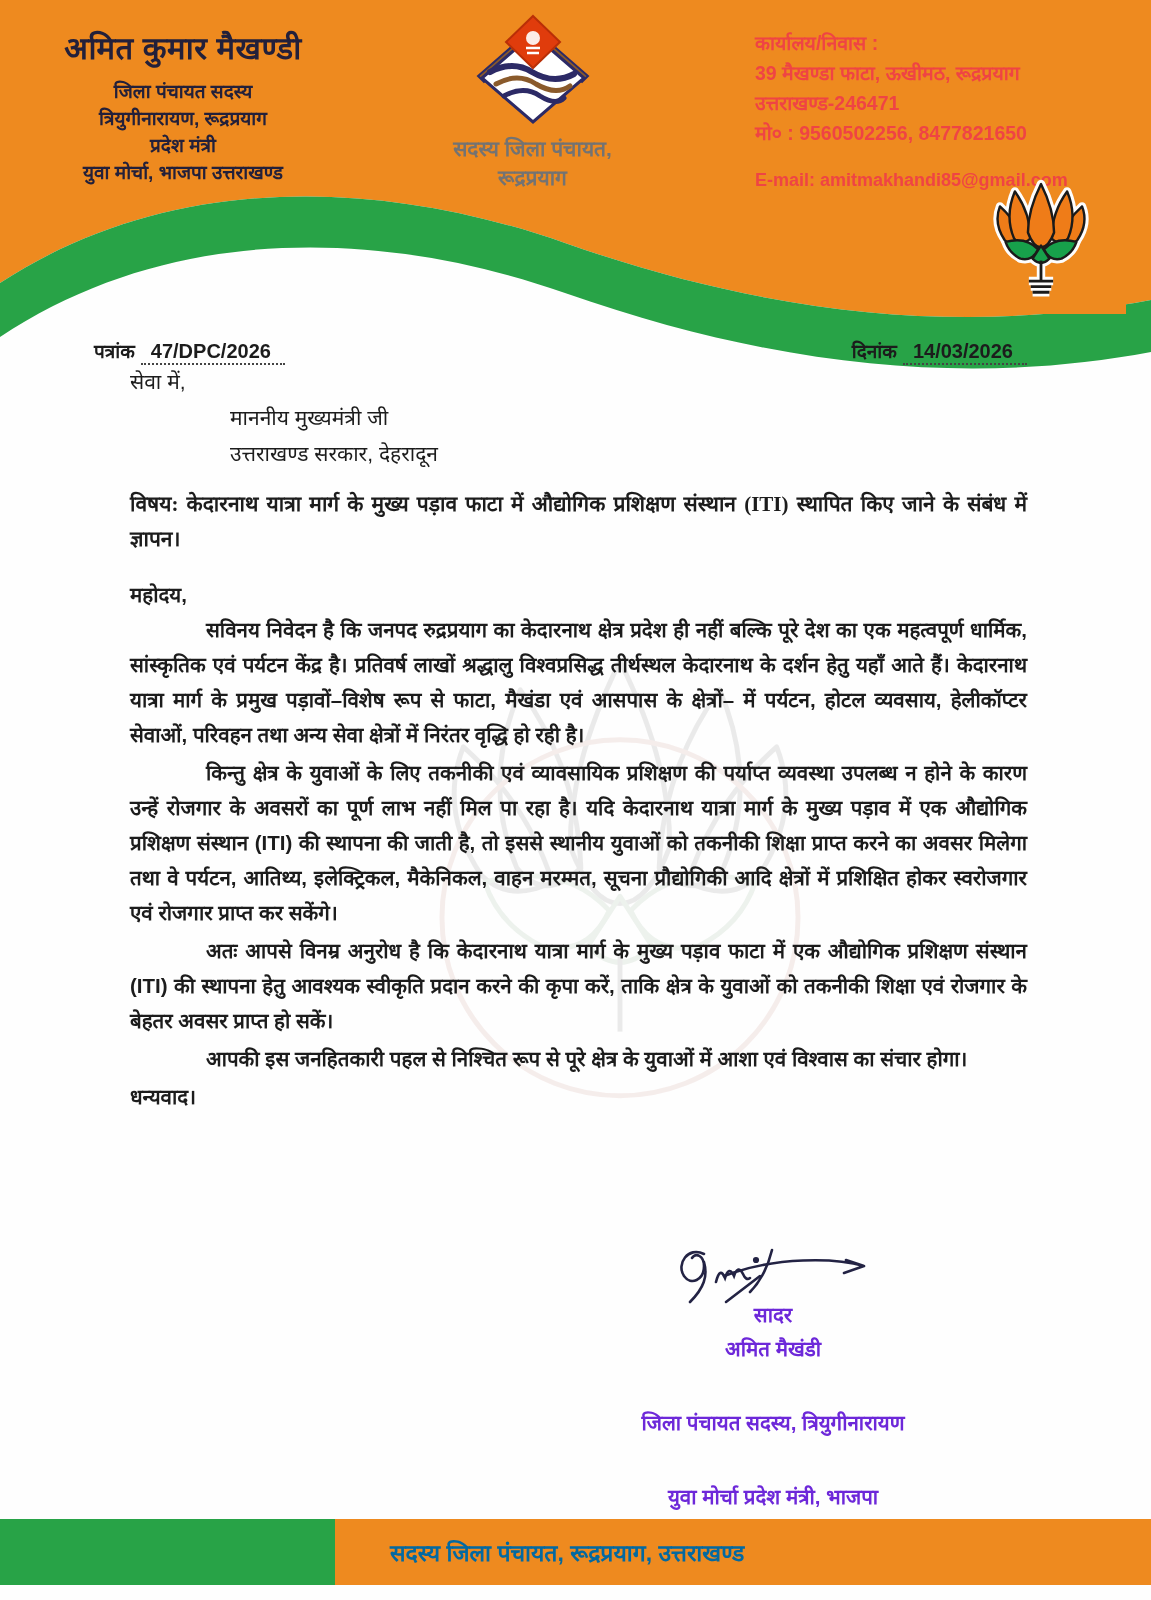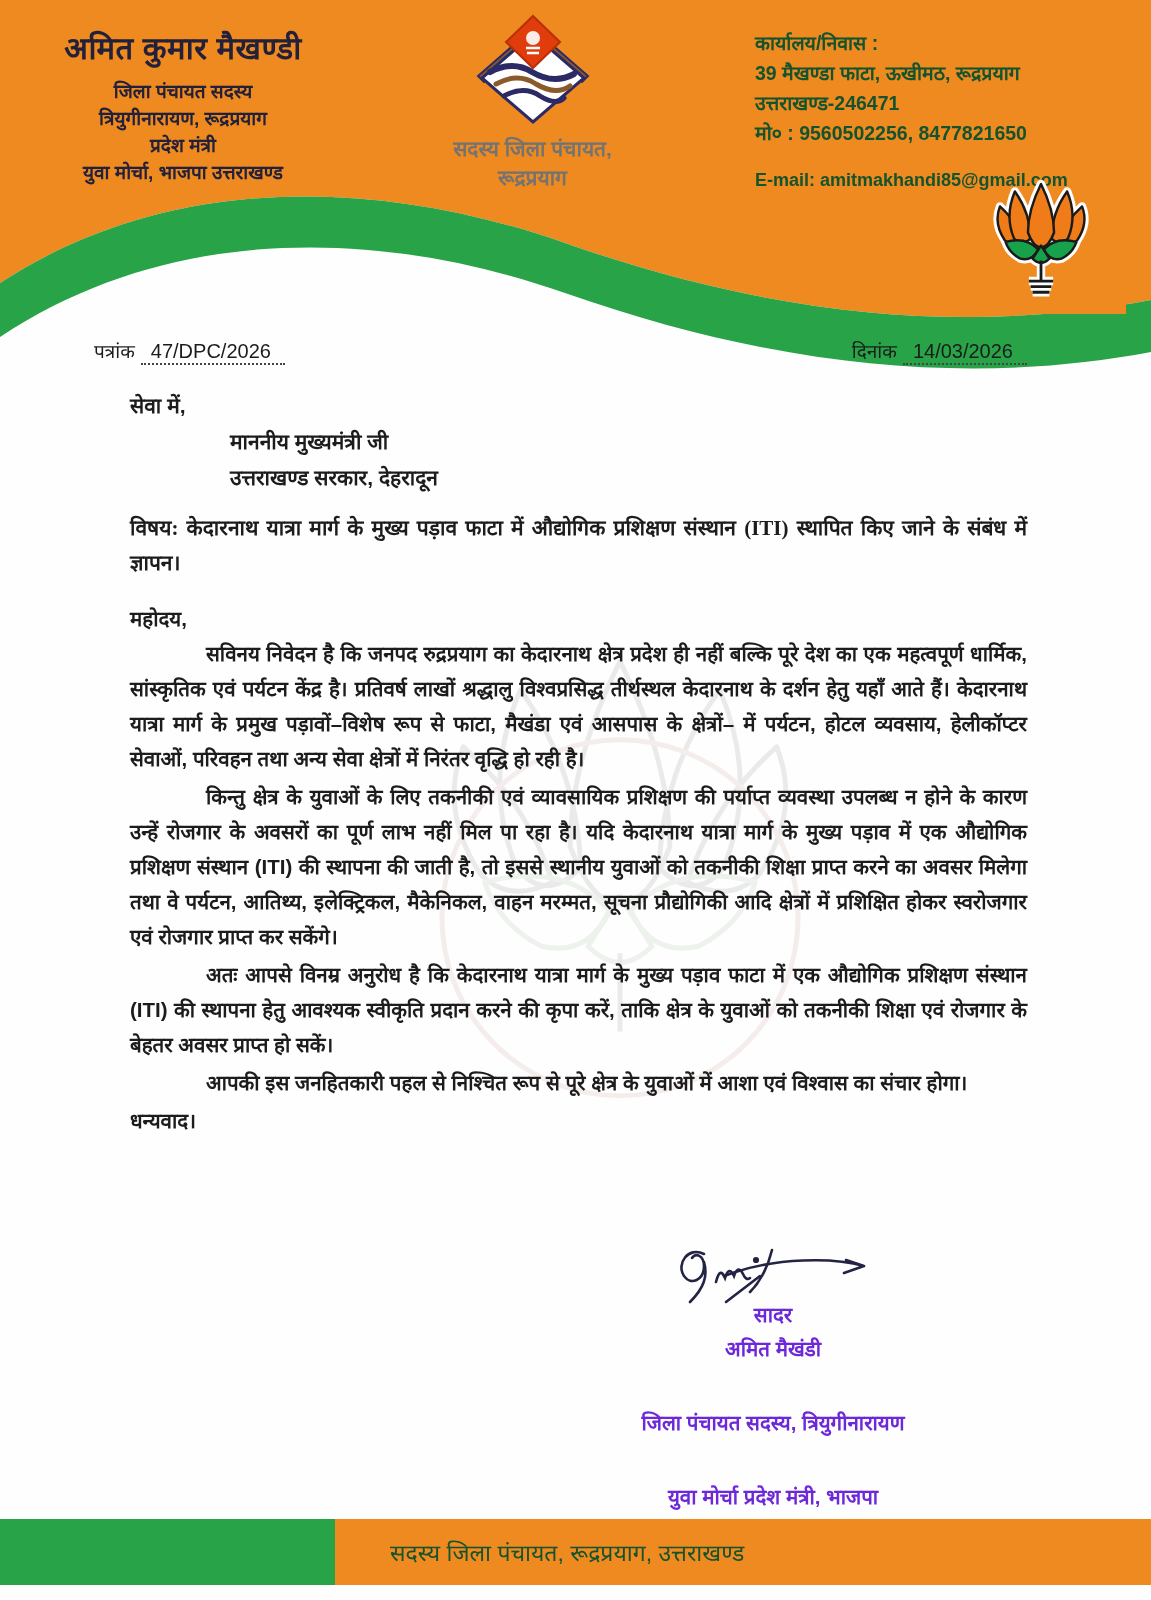--- a/index.html
+++ b/index.html
@@ -9,52 +9,52 @@
     font-family:"Liberation Sans","DejaVu Sans",sans-serif;
     color:#1c1c1c;
   }
   
   .hdr-svg{position:absolute;top:0;left:0;z-index:1;}
   .hdr-left{position:absolute;top:26px;left:28px;width:310px;z-index:3;text-align:center;color:#23203a;}
   .hdr-left .name{font-size:31px;font-weight:800;letter-spacing:.5px;}
   .hdr-left .sub{font-size:19px;font-weight:700;line-height:27px;margin-top:10px;}
   .hdr-center{position:absolute;top:14px;left:420px;width:225px;z-index:3;text-align:center;color:#737373;}
   .hdr-center .cap{font-size:21px;font-weight:700;line-height:29px;margin-top:4px;}
-  .hdr-right{position:absolute;top:28px;left:755px;width:330px;z-index:3;color:#14532d;}
+  .hdr-right{position:absolute;top:28px;left:755px;width:330px;z-index:3;color:#ef4444;}
   .hdr-right .ln{font-size:19.5px;font-weight:700;line-height:30px;white-space:nowrap;}
   .hdr-right .email{font-size:18px;font-weight:700;margin-top:22px;}
   .lotus-box{position:absolute;top:166px;left:956px;width:170px;height:148px;z-index:4;
     display:flex;align-items:center;justify-content:center;}
   
   .watermark{position:absolute;top:640px;left:360px;z-index:1;opacity:.45;}
   
   .content{position:absolute;left:130px;right:124px;top:338px;z-index:2;}
   .refrow{display:flex;justify-content:space-between;align-items:flex-end;
-    margin-left:-36px;font-size:20px;font-weight:400;}
+    margin-left:-36px;font-size:20px;font-weight:700;}
   .refrow .lbl{font-size:19px;}
   .refrow .val{border-bottom:2px dotted #444;padding:0 14px 1px 10px;margin-left:6px;}
-  .recipient{margin-top:24px;font-size:21px;font-weight:700;line-height:36px;}
+  .recipient{margin-top:0;font-size:21px;font-weight:400;line-height:36px;}
   .recipient .ind{margin-left:100px;}
   .subject{margin-top:15px;font-size:21px;font-weight:800;line-height:35px;text-align:justify;font-family:Liberation Serif, serif;}
   .bodytext{margin-top:20px;font-size:20.5px;font-weight:700;line-height:35px;}
   .bodytext p{margin:0 0 3px 0;text-align:justify;text-indent:76px;}
   .greeting,.thanks{font-size:20.5px;font-weight:700;line-height:35px;}
   
   .sigblock{position:absolute;left:608px;top:1240px;width:330px;z-index:3;text-align:center;
     font-size:20.5px;font-weight:700;color:#6d28d9;}
   .sig-svg{display:block;margin:0 auto -6px 60px;}
   .sigblock .regards{line-height:30px;}
   .sigblock .nm{line-height:34px;margin-top:2px;}
   .sigblock .ds{line-height:34px;white-space:nowrap;margin-top:40px;}
   
   .footer{position:absolute;left:0;top:1519px;width:1151px;height:66px;z-index:2;}
   .footer .green{position:absolute;left:0;top:0;width:335px;height:66px;}
   .footer .orange{position:absolute;left:335px;top:0;width:816px;height:66px;}
   .footer .ftext{position:absolute;left:390px;top:0;height:66px;display:flex;align-items:center;
-    font-size:23px;font-weight:400;color:#14532d;text-align:center;}
+    font-size:23px;font-weight:700;color:#0369a1;text-align:center;}
 </style>
 </head>
 <body>
 
 <div class="page">
 
   <svg class="hdr-svg" width="1151" height="380" viewBox="0 0 1151 380">
     <path d="M0,0 H1151 V300 C980,332 790,322 565,243 C380,178 170,172 0,283 Z" fill="#ee8a1f"></path>
     <path d="M0,283 C170,172 380,178 565,243 C790,322 980,332 1151,300 L1151,352 C980,384 790,372 565,293 C380,228 170,224 0,337 Z" fill="#28a347"></path>
 

